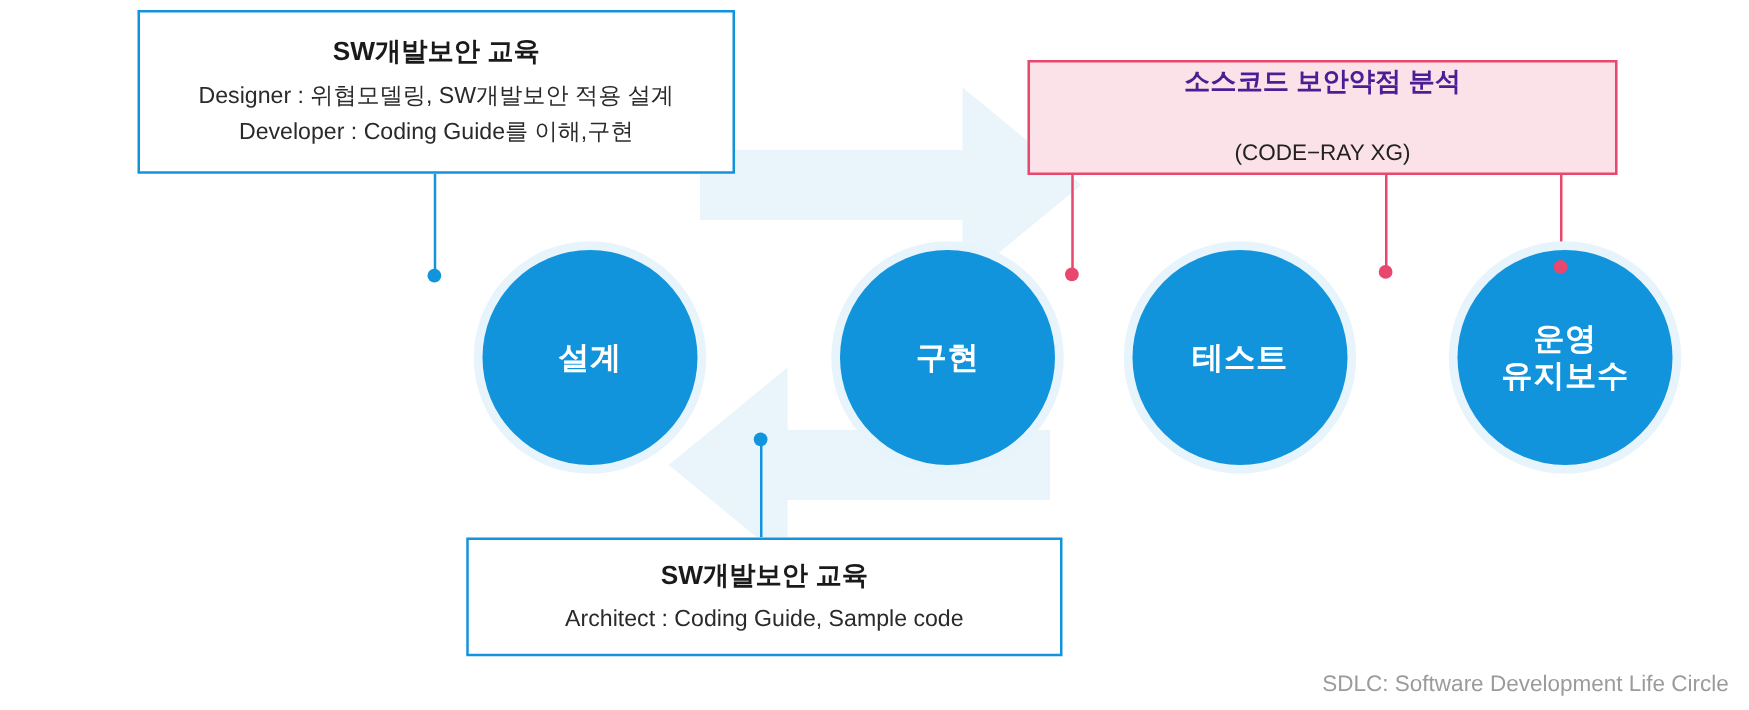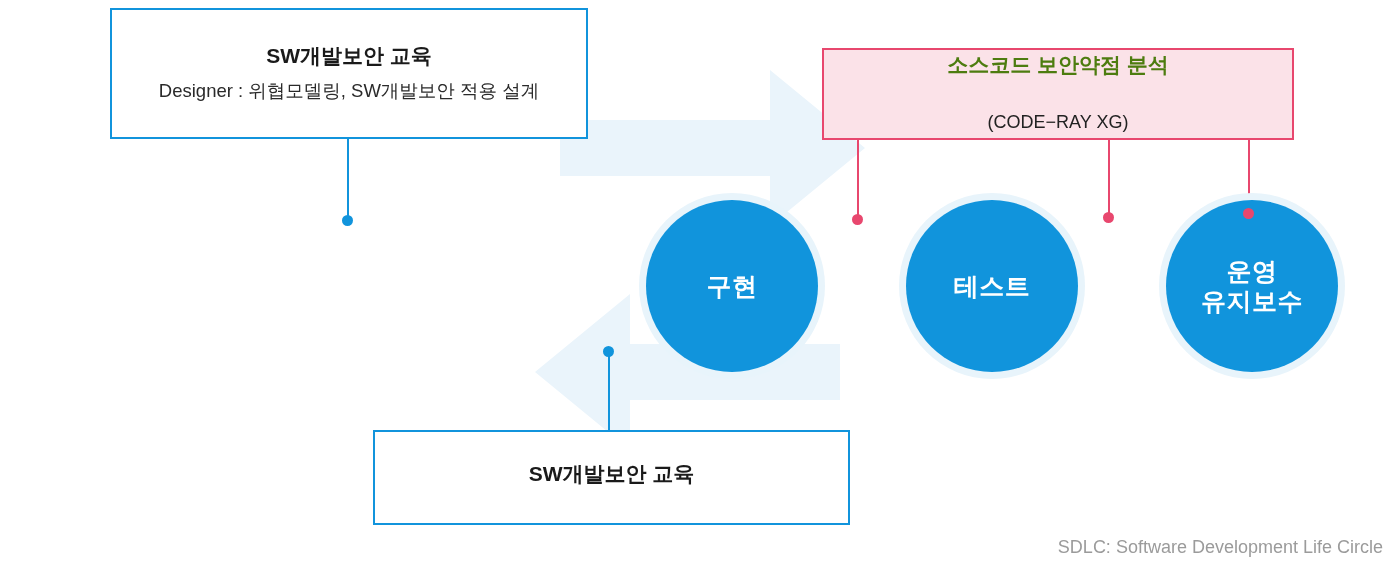--- a/index.html
+++ b/index.html
@@ -78,21 +78,21 @@
     text-align: center;
     margin-bottom: 7px;
   }
   .callout-line {
     font-size: 18.5px;
     color: #2a2a2a;
     text-align: right;
     line-height: 1.55;
   }
   .callout.pink .callout-title {
-    color: #4d7c0f;
+    color: #4c1d95;
   }
   .callout.pink .callout-line {
     color: #222222;
     font-size: 18px;
     margin-top: 23px;
   }
   .conn-line {
     position: absolute;
     z-index: 2;
   }
@@ -131,51 +131,56 @@
   <svg class="watermark" viewBox="0 0 360 520" xmlns="http://www.w3.org/2000/svg">
     <g fill="#eaf4fb">
       <path d="M40 120 L250 120 L250 70 L345 148 L250 226 L250 176 L40 176 Z"></path>
       <path d="M320 400 L110 400 L110 450 L15 372 L110 294 L110 344 L320 344 Z"></path>
     </g>
   </svg>
 
   <div class="callout blue" style="left:110px; top:8px; width:478px; height:131px;">
     <div class="callout-title">SW개발보안 교육</div>
     <div class="callout-line">Designer : 위협모델링, SW개발보안 적용 설계</div>
+    <div class="callout-line">Developer : Coding Guide를 이해,구현</div>
   </div>
 
   <div class="conn-line conn-v blue-line" style="left:347px; top:139px; height:84px;"></div>
   <div class="dot blue" style="left:342px; top:215px;"></div>
 
   <div class="callout pink" style="left:822px; top:48px; width:472px; height:92px;">
     <div class="callout-title">소스코드 보안약점 분석</div>
     <div class="callout-line">(CODE−RAY XG)</div>
   </div>
 
   <div class="conn-line conn-v pink-line" style="left:857px; top:140px; height:80px;"></div>
   <div class="dot pink" style="left:852px; top:214px;"></div>
 
   <div class="conn-line conn-v pink-line" style="left:1108px; top:140px; height:80px;"></div>
   <div class="dot pink" style="left:1103px; top:212px;"></div>
 
   <div class="conn-line conn-v pink-line" style="left:1248px; top:140px; height:74px;"></div>
   <div class="dot pink" style="left:1243px; top:208px;"></div>
 
-  <div class="circle" style="left:646px; top:200px;">
+  <div class="circle" style="left:386px; top:200px;">
+    <span class="circle-label">설계</span>
+  </div>
+  <div class="circle" style="left:672px; top:200px;">
     <span class="circle-label">구현</span>
   </div>
   <div class="circle" style="left:1166px; top:200px;">
     <span class="circle-label">운영
 유지보수</span>
   </div>
   <div class="circle" style="left:906px; top:200px;">
     <span class="circle-label">테스트</span>
   </div>
 
   <div class="dot blue" style="left:603px; top:346px;"></div>
   <div class="conn-line conn-v blue-line" style="left:608px; top:354px; height:76px;"></div>
   <div class="callout blue" style="left:373px; top:430px; width:477px; height:95px;">
     <div class="callout-title">SW개발보안 교육</div>
+    <div class="callout-line">Architect : Coding Guide, Sample code</div>
   </div>
 
   <div class="footnote">SDLC: Software Development Life Circle</div>
 
 </div>
 
 </body></html>

